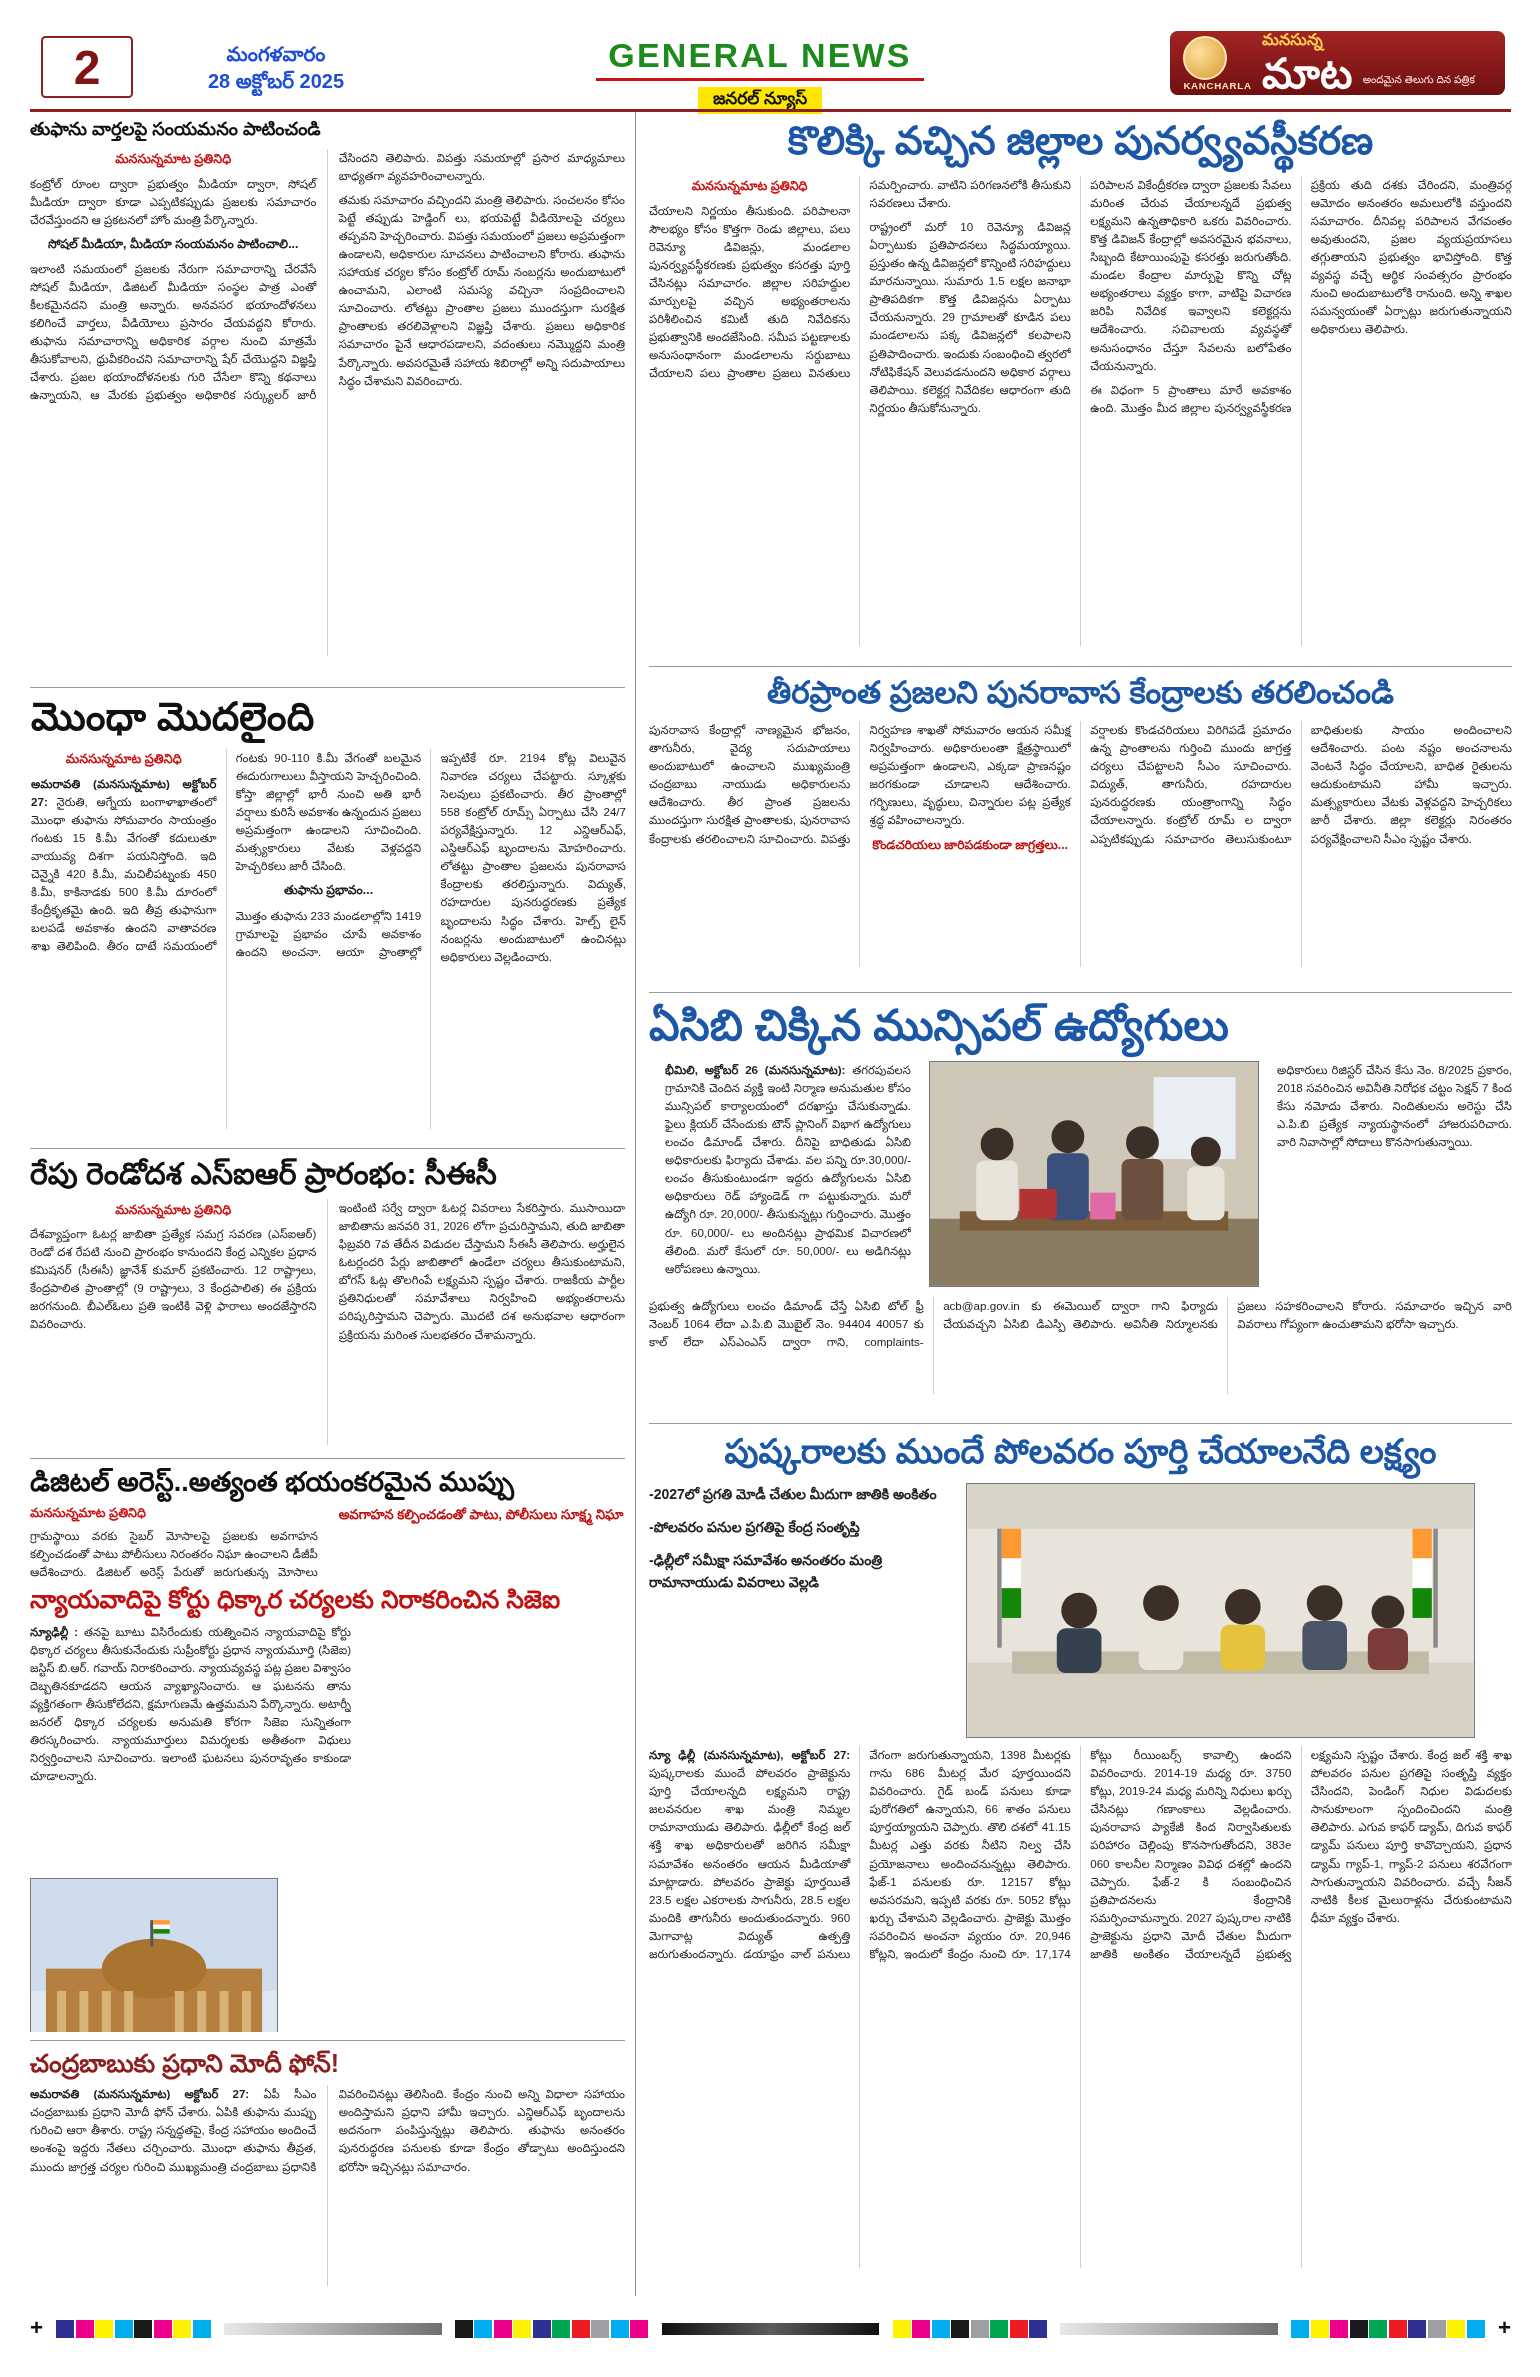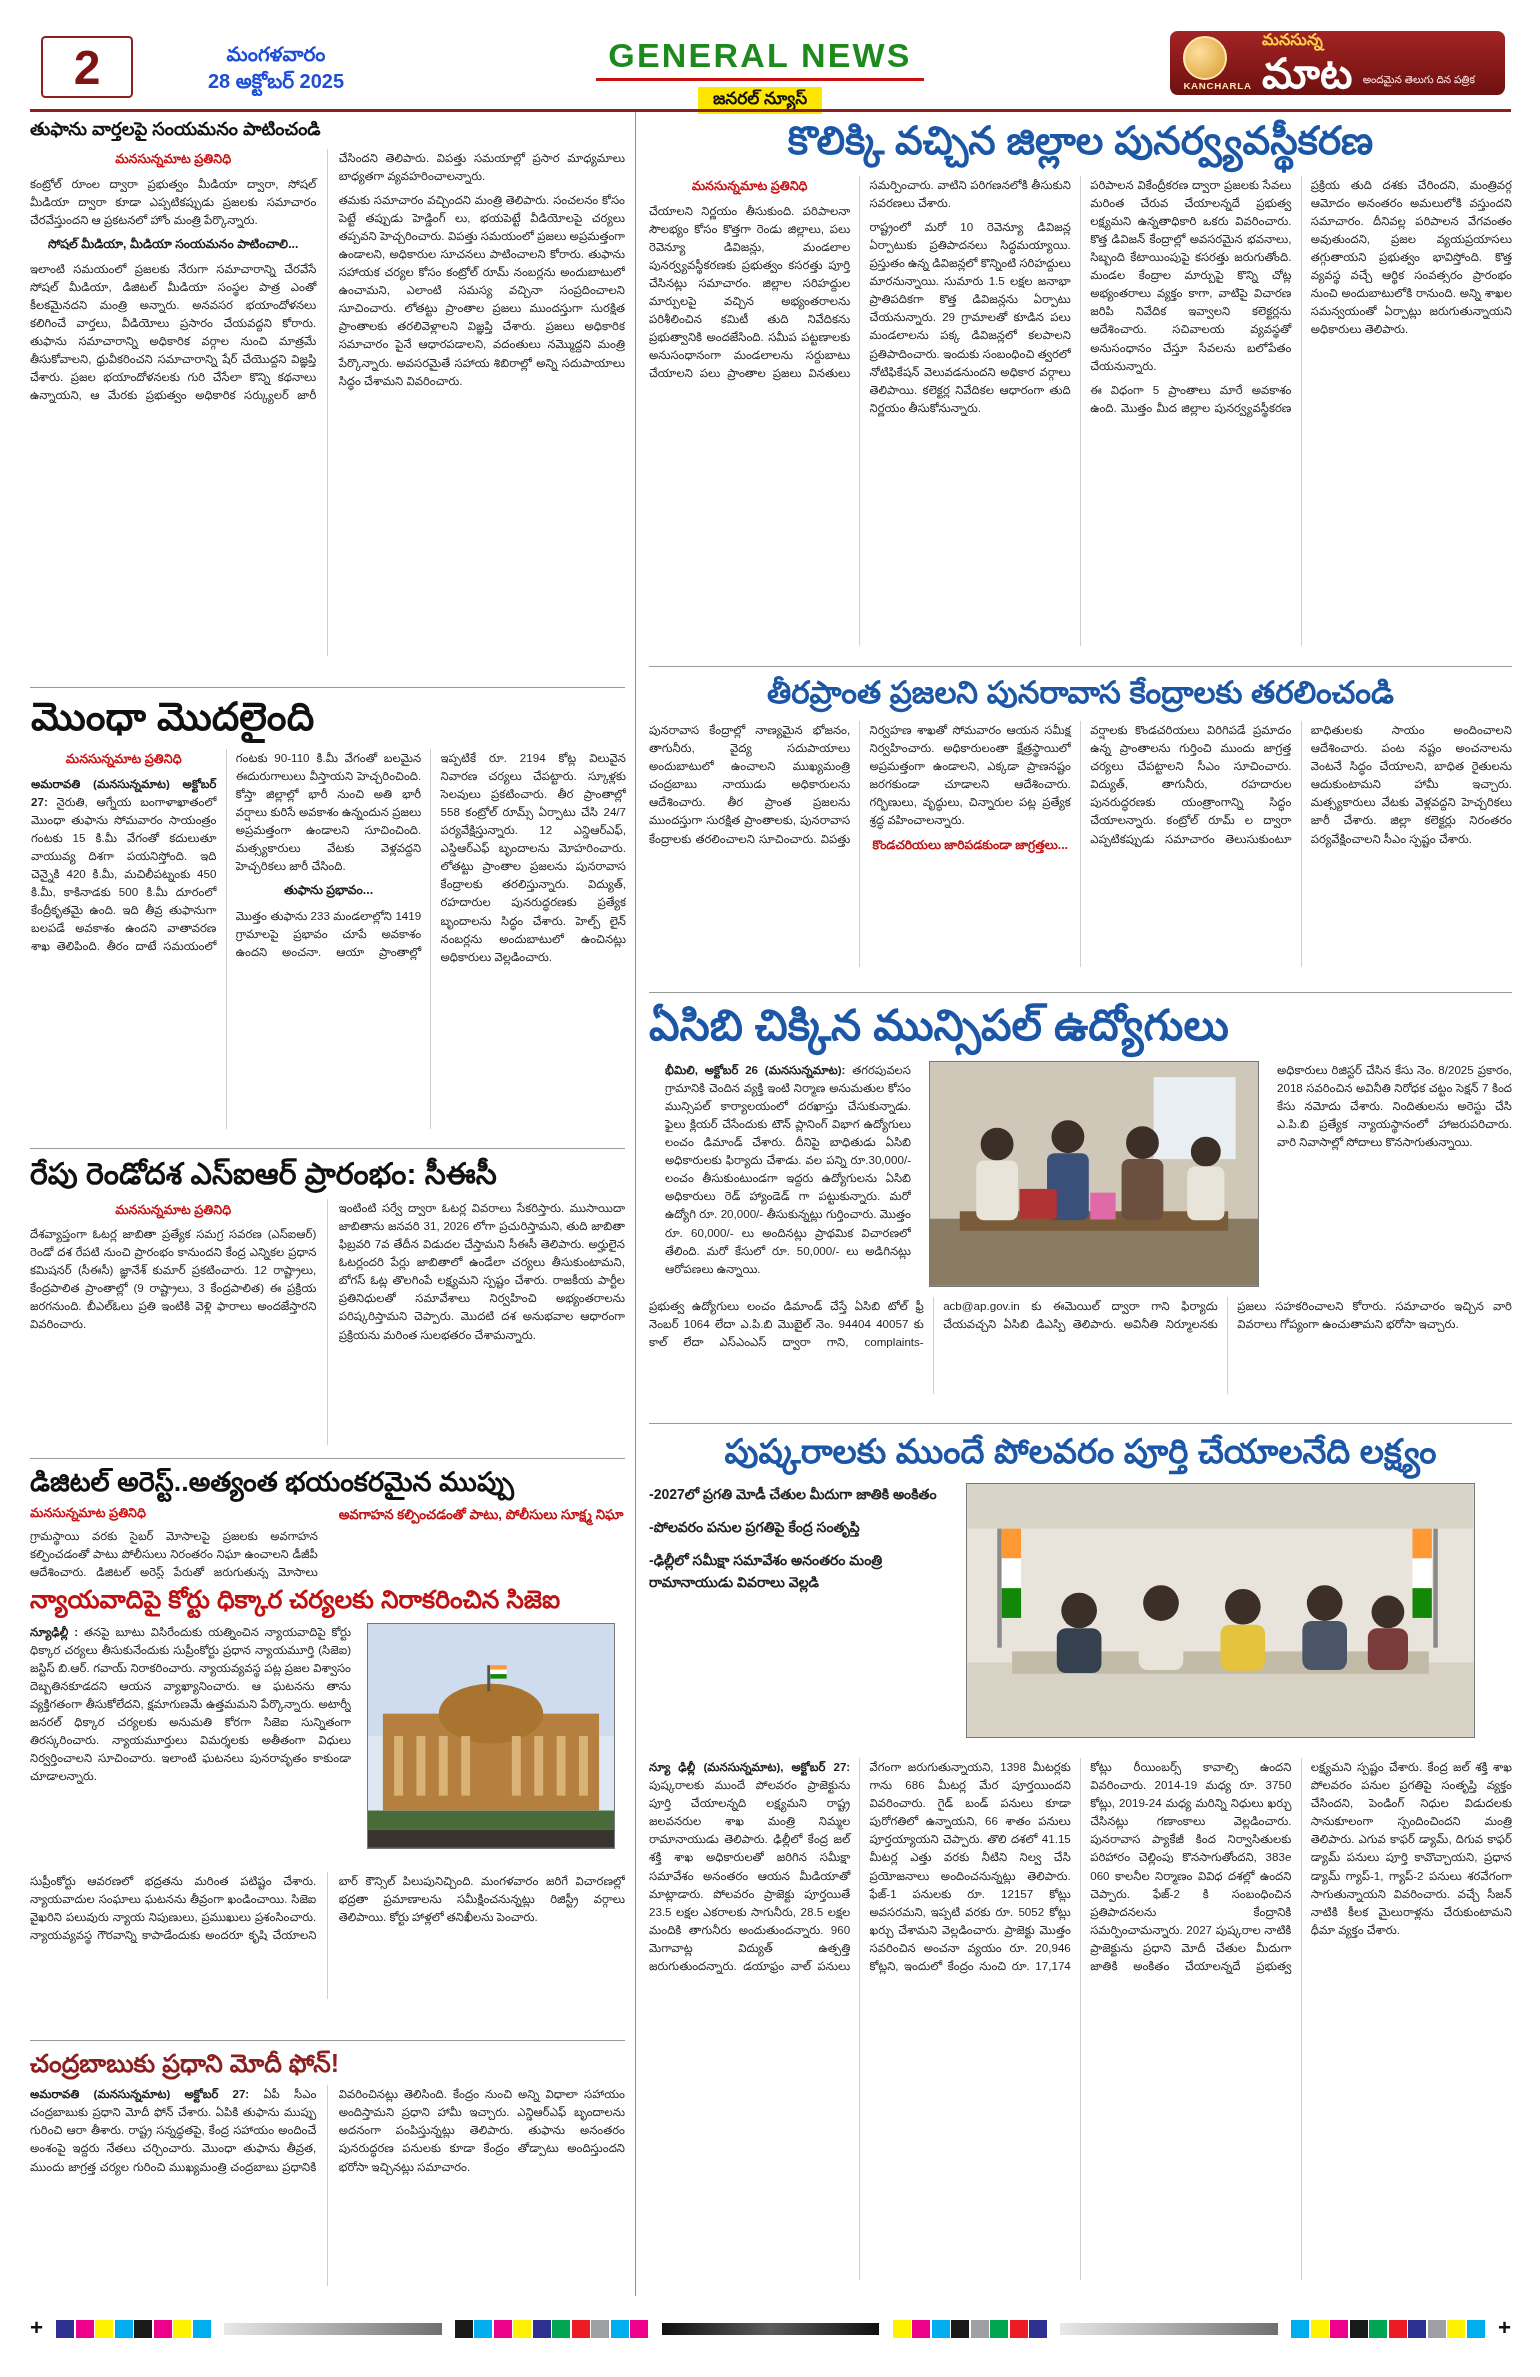--- a/index.html
+++ b/index.html
@@ -136,21 +136,21 @@
       <div style="flex:1;">
         <div class="byline" style="text-align:left;">మనసున్నమాట ప్రతినిధి</div>
         <div class="body-copy clip" style="height:52px;">గ్రామస్థాయి వరకు సైబర్ మోసాలపై ప్రజలకు అవగాహన కల్పించడంతో పాటు పోలీసులు నిరంతరం నిఘా ఉంచాలని డీజీపీ ఆదేశించారు. డిజిటల్ అరెస్ట్ పేరుతో జరుగుతున్న మోసాలు అత్యంత భయంకరమైనవని, ఎవరైనా ఫోన్ చేసి పోలీసులమని, సీబీఐ అధికారులమని బెదిరిస్తే నమ్మవద్దని సూచించారు. అనుమానాస్పద కాల్స్ వస్తే వెంటనే 1930 నంబర్ కు ఫిర్యాదు చేయాలని కోరారు.</div>
       </div>
       <div class="subhead-red" style="flex:1;text-align:center;font-size:13.4px;">అవగాహన కల్పించడంతో పాటు, పోలీసులు సూక్ష్మ నిఘా</div>
     </div>
   </div>
 
   <div class="abs clip" style="left:30px;top:1585px;width:595px;height:447px;">
     <div class="headline h-red" style="font-size:25px;">న్యాయవాదిపై కోర్టు ధిక్కార చర్యలకు నిరాకరించిన సిజెఐ</div>
-    <div style="display:flex;gap:16.4px;margin-top:9px;">
+    <div style="display:flex;gap:16.4px;margin-top:9px;flex-direction:column;">
       <div class="body-copy clip" style="width:321px;height:239px;">
         <p><span class="dateline">న్యూఢిల్లీ :</span>
            <span>తనపై బూటు విసిరేందుకు యత్నించిన న్యాయవాదిపై కోర్టు ధిక్కార చర్యలు తీసుకునేందుకు సుప్రీంకోర్టు ప్రధాన న్యాయమూర్తి (సిజెఐ) జస్టిస్ బి.ఆర్. గవాయ్ నిరాకరించారు. న్యాయవ్యవస్థ పట్ల ప్రజల విశ్వాసం దెబ్బతినకూడదని ఆయన వ్యాఖ్యానించారు. ఆ ఘటనను తాను వ్యక్తిగతంగా తీసుకోలేదని, క్షమాగుణమే ఉత్తమమని పేర్కొన్నారు. అటార్నీ జనరల్ ధిక్కార చర్యలకు అనుమతి కోరగా సిజెఐ సున్నితంగా తిరస్కరించారు. న్యాయమూర్తులు విమర్శలకు అతీతంగా విధులు నిర్వర్తించాలని సూచించారు. ఇలాంటి ఘటనలు పునరావృతం కాకుండా చూడాలన్నారు.</span></p>
       </div>
       <svg class="photo-frame" width="246" height="224" viewBox="0 0 330 300">
         <rect width="330" height="300" fill="#dfe7f2"></rect>
         <rect y="0" width="330" height="150" fill="#cfdcee"></rect>
         <rect x="20" y="120" width="290" height="130" fill="#b5803f"></rect>
         <ellipse cx="165" cy="120" rx="70" ry="40" fill="#a8742f"></ellipse>
         <rect x="160" y="55" width="4" height="35" fill="#555"></rect>
@@ -264,21 +264,21 @@
         <circle cx="260" cy="160" r="24" fill="#3b2f28"></circle>
         <rect x="230" y="184" width="60" height="66" rx="12" fill="#e8e4da"></rect>
         <circle cx="370" cy="165" r="24" fill="#3b2f28"></circle>
         <rect x="340" y="189" width="60" height="62" rx="12" fill="#e6c33c"></rect>
         <circle cx="480" cy="160" r="24" fill="#3b2f28"></circle>
         <rect x="450" y="184" width="60" height="66" rx="12" fill="#4a5568"></rect>
         <circle cx="565" cy="172" r="22" fill="#3b2f28"></circle>
         <rect x="538" y="194" width="54" height="56" rx="12" fill="#7a3b3b"></rect>
       </svg>
     </div>
-    <div class="cols4 body-copy clip" style="margin-top:20px;height:522px;">
+    <div class="cols4 body-copy clip" style="margin-top:8px;height:522px;">
       <p><span class="dateline">న్యూ ఢిల్లీ (మనసున్నమాట), అక్టోబర్ 27:</span>
          <span>పుష్కరాలకు ముందే పోలవరం ప్రాజెక్టును పూర్తి చేయాలన్నది లక్ష్యమని రాష్ట్ర జలవనరుల శాఖ మంత్రి నిమ్మల రామానాయుడు తెలిపారు. ఢిల్లీలో కేంద్ర జల్ శక్తి శాఖ అధికారులతో జరిగిన సమీక్షా సమావేశం అనంతరం ఆయన మీడియాతో మాట్లాడారు. పోలవరం ప్రాజెక్టు పూర్తయితే 23.5 లక్షల ఎకరాలకు సాగునీరు, 28.5 లక్షల మందికి తాగునీరు అందుతుందన్నారు. 960 మెగావాట్ల విద్యుత్ ఉత్పత్తి జరుగుతుందన్నారు. డయాఫ్రం వాల్ పనులు వేగంగా జరుగుతున్నాయని, 1398 మీటర్లకు గాను 686 మీటర్ల మేర పూర్తయిందని వివరించారు. గైడ్ బండ్ పనులు కూడా పురోగతిలో ఉన్నాయని, 66 శాతం పనులు పూర్తయ్యాయని చెప్పారు. తొలి దశలో 41.15 మీటర్ల ఎత్తు వరకు నీటిని నిల్వ చేసి ప్రయోజనాలు అందించనున్నట్లు తెలిపారు. ఫేజ్-1 పనులకు రూ. 12157 కోట్లు అవసరమని, ఇప్పటి వరకు రూ. 5052 కోట్లు ఖర్చు చేశామని వెల్లడించారు. ప్రాజెక్టు మొత్తం సవరించిన అంచనా వ్యయం రూ. 20,946 కోట్లని, ఇందులో కేంద్రం నుంచి రూ. 17,174 కోట్లు రీయింబర్స్ కావాల్సి ఉందని వివరించారు. 2014-19 మధ్య రూ. 3750 కోట్లు, 2019-24 మధ్య మరిన్ని నిధులు ఖర్చు చేసినట్లు గణాంకాలు వెల్లడించారు. పునరావాస ప్యాకేజీ కింద నిర్వాసితులకు పరిహారం చెల్లింపు కొనసాగుతోందని, 383e 060 కాలనీల నిర్మాణం వివిధ దశల్లో ఉందని చెప్పారు. ఫేజ్-2 కి సంబంధించిన ప్రతిపాదనలను కేంద్రానికి సమర్పించామన్నారు. 2027 పుష్కరాల నాటికి ప్రాజెక్టును ప్రధాని మోదీ చేతుల మీదుగా జాతికి అంకితం చేయాలన్నదే ప్రభుత్వ లక్ష్యమని స్పష్టం చేశారు. కేంద్ర జల్ శక్తి శాఖ పోలవరం పనుల ప్రగతిపై సంతృప్తి వ్యక్తం చేసిందని, పెండింగ్ నిధుల విడుదలకు సానుకూలంగా స్పందించిందని మంత్రి తెలిపారు. ఎగువ కాఫర్ డ్యామ్, దిగువ కాఫర్ డ్యామ్ పనులు పూర్తి కావొచ్చాయని, ప్రధాన డ్యామ్ గ్యాప్-1, గ్యాప్-2 పనులు శరవేగంగా సాగుతున్నాయని వివరించారు. వచ్చే సీజన్ నాటికి కీలక మైలురాళ్లను చేరుకుంటామని ధీమా వ్యక్తం చేశారు.</span></p>
     </div>
   </div>
 
   <div class="colorbar">
     <span class="regmark">+</span>
     <div class="swgroup">
         <span class="sw" style="background: rgb(46, 49, 146);"></span>
         <span class="sw" style="background: rgb(236, 0, 140);"></span>

